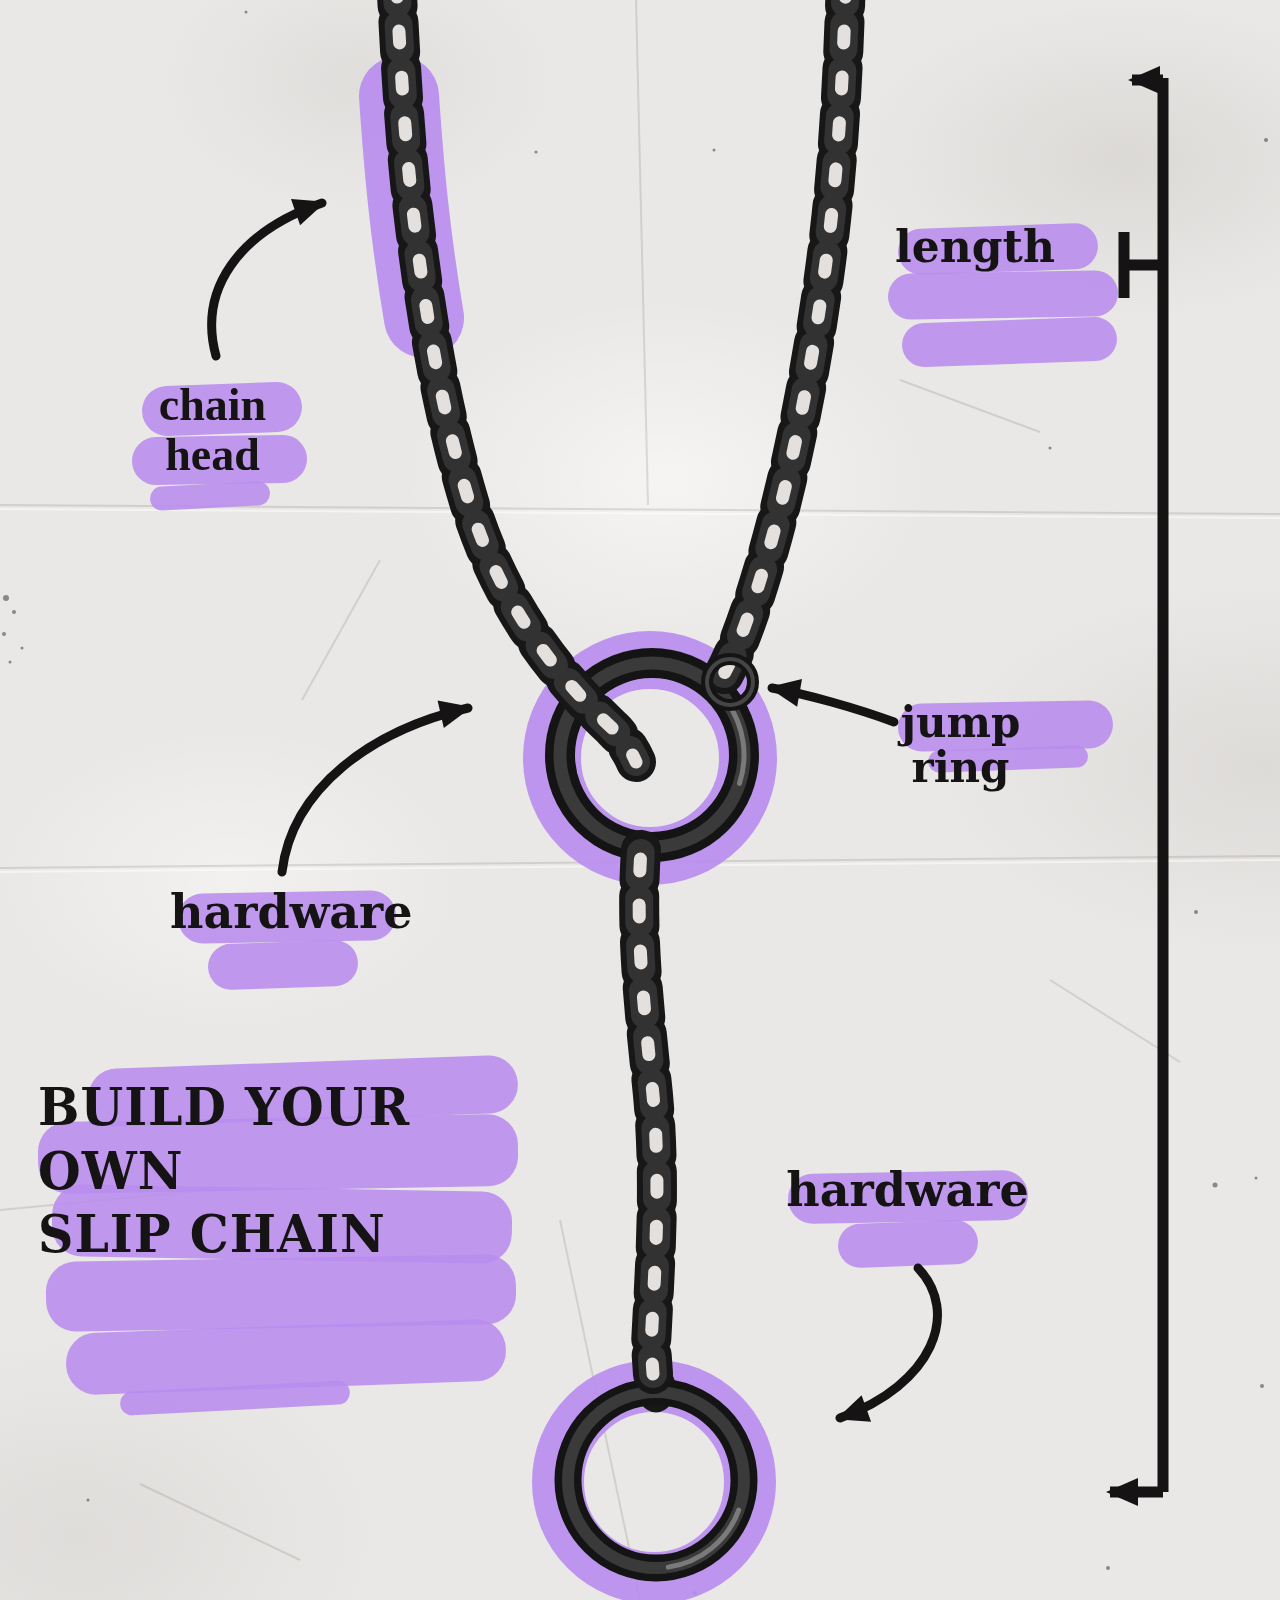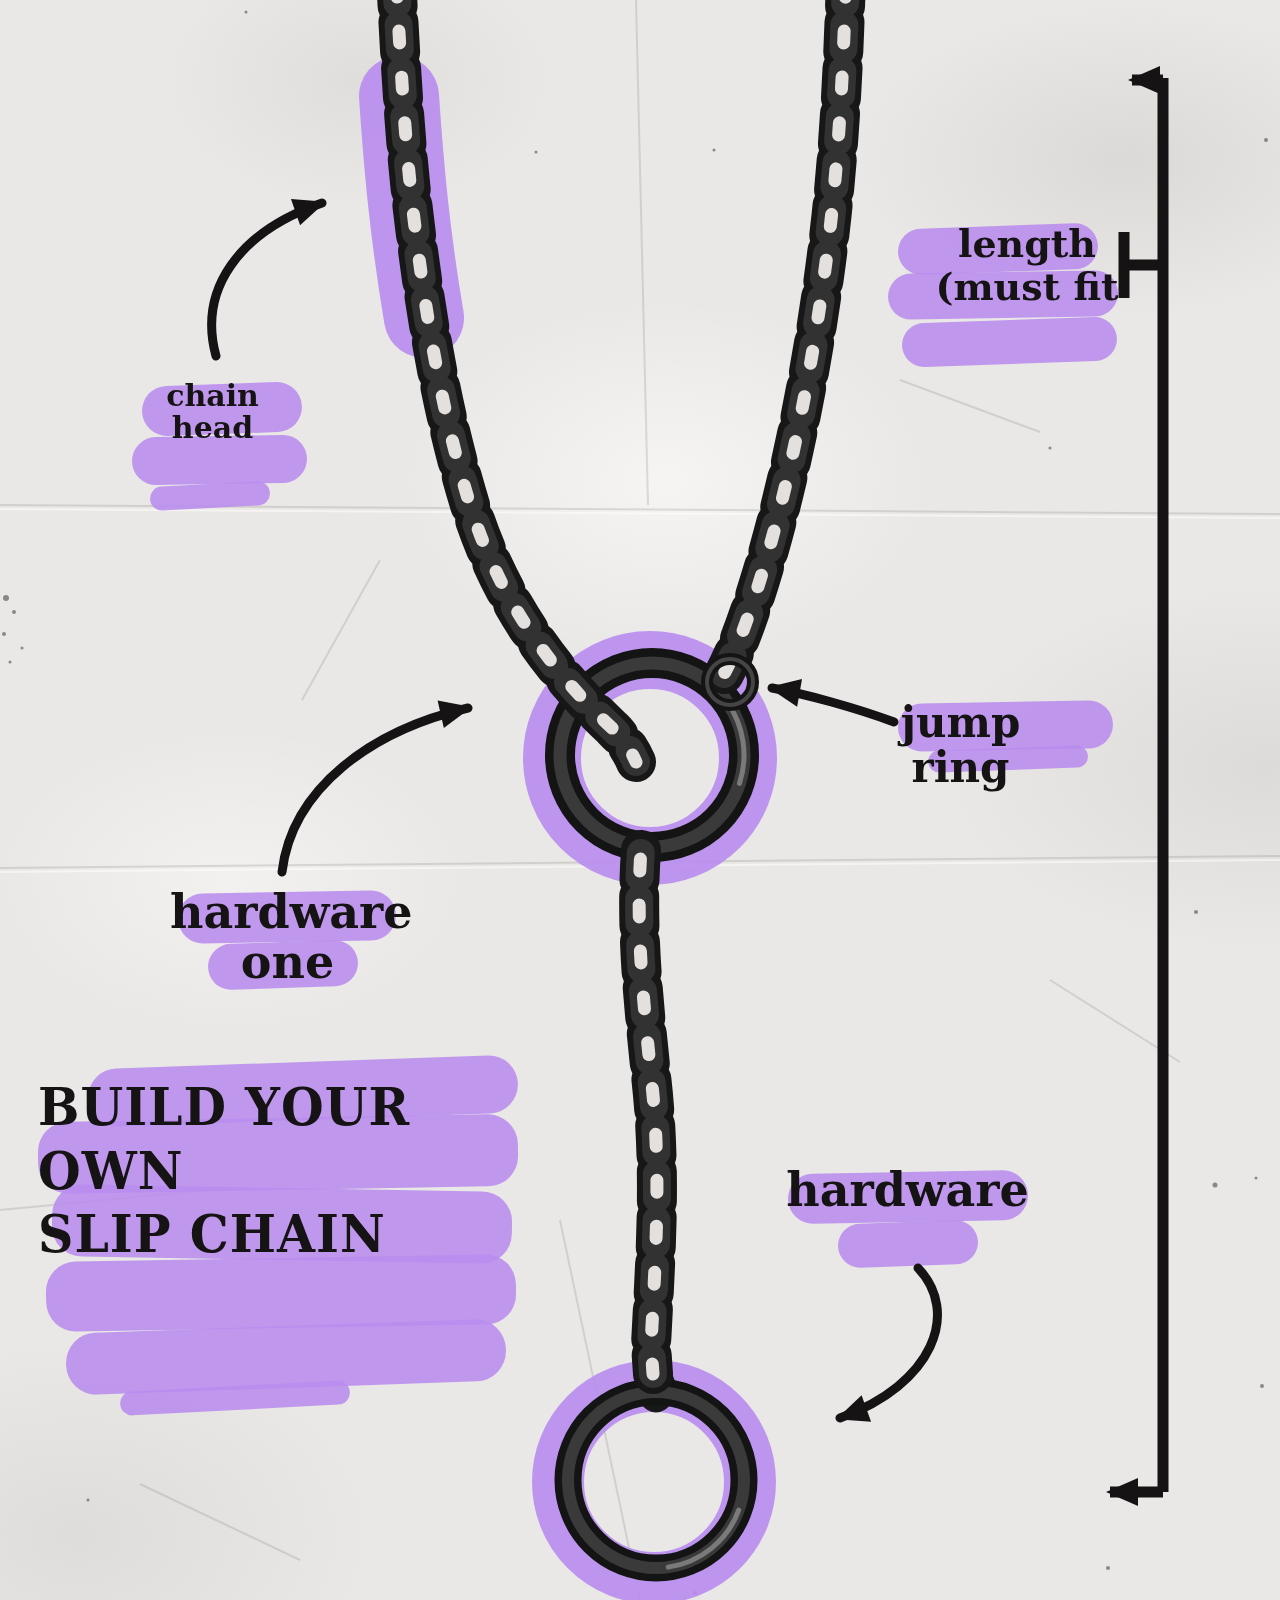--- a/index.html
+++ b/index.html
@@ -18,22 +18,22 @@
   svg.layer{position:absolute;left:0;top:0;}
   .hl{
     position:absolute;background:var(--highlight,#b88cee);
     opacity:.88;border-radius:30px;z-index:1;
   }
   .label{
     position:absolute;z-index:3;color:var(--ink,#151313);
     font-weight:bold;text-align:center;line-height:1.08;
   }
   .label .ln{display:block;}
-  .lbl-chain-style{left:120px;top:380px;width:185px;font-size:30px;}
-  .lbl-length{left:912px;top:222px;width:230px;font-size:38px;line-height:1.14;}
+  .lbl-chain-style{left:120px;top:380px;width:185px;font-size:46px;font-family:Liberation Serif, serif;}
+  .lbl-length{left:860px;top:222px;width:230px;font-size:44px;line-height:1.14;}
   .lbl-jump-ring{left:848px;top:700px;width:225px;font-size:42px;}
   .lbl-hardware-one{left:170px;top:888px;width:235px;font-size:46px;}
   .lbl-hardware-two{left:785px;top:1166px;width:245px;font-size:46px;}
   .title{
     position:absolute;z-index:3;left:38px;top:1076px;width:510px;
     font-size:49px;line-height:1.3;letter-spacing:1px;font-weight:bold;
     text-align:left;color:var(--ink,#151313);
   }
   .title .ln{display:block;transform:scaleY(1.06);}
 </style>
@@ -168,30 +168,28 @@
     </g>
   </svg>
 
   <div class="label lbl-chain-style">
     <span class="ln">chain</span>
     <span class="ln">head</span>
   </div>
 
   <div class="label lbl-length">
     <span class="ln">length</span>
-    <span class="ln">(must fit</span>
   </div>
 
   <div class="label lbl-jump-ring">
     <span class="ln">jump ring</span>
   </div>
 
   <div class="label lbl-hardware-one">
     <span class="ln">hardware</span>
-    <span class="ln">one</span>
   </div>
 
   <div class="label lbl-hardware-two">
     <span class="ln">hardware</span>
   </div>
 
   <div class="title">
     <span class="ln">BUILD YOUR</span>
     <span class="ln">OWN</span>
     <span class="ln">SLIP CHAIN</span>

